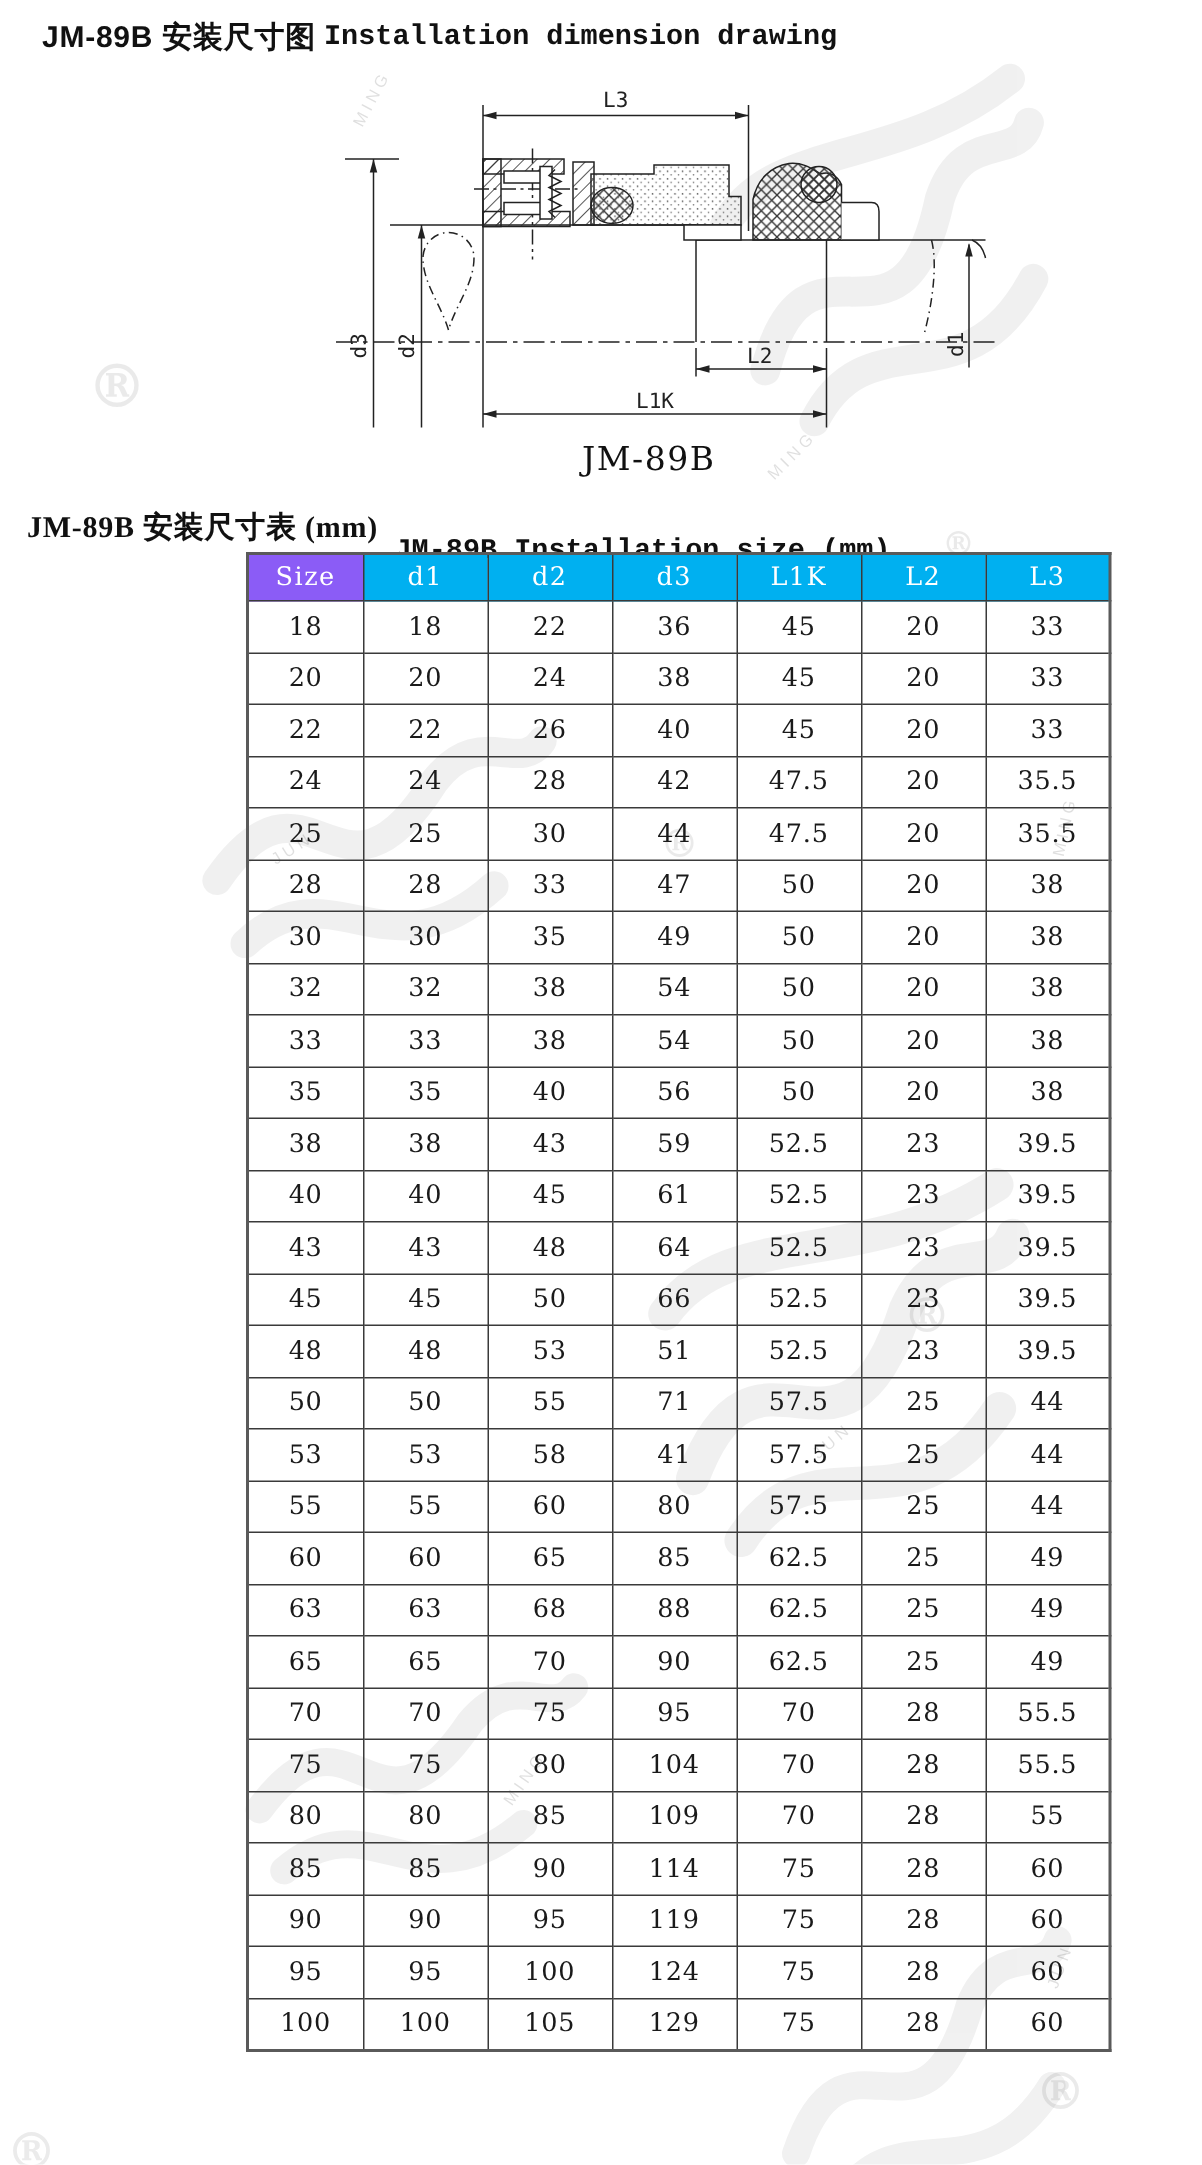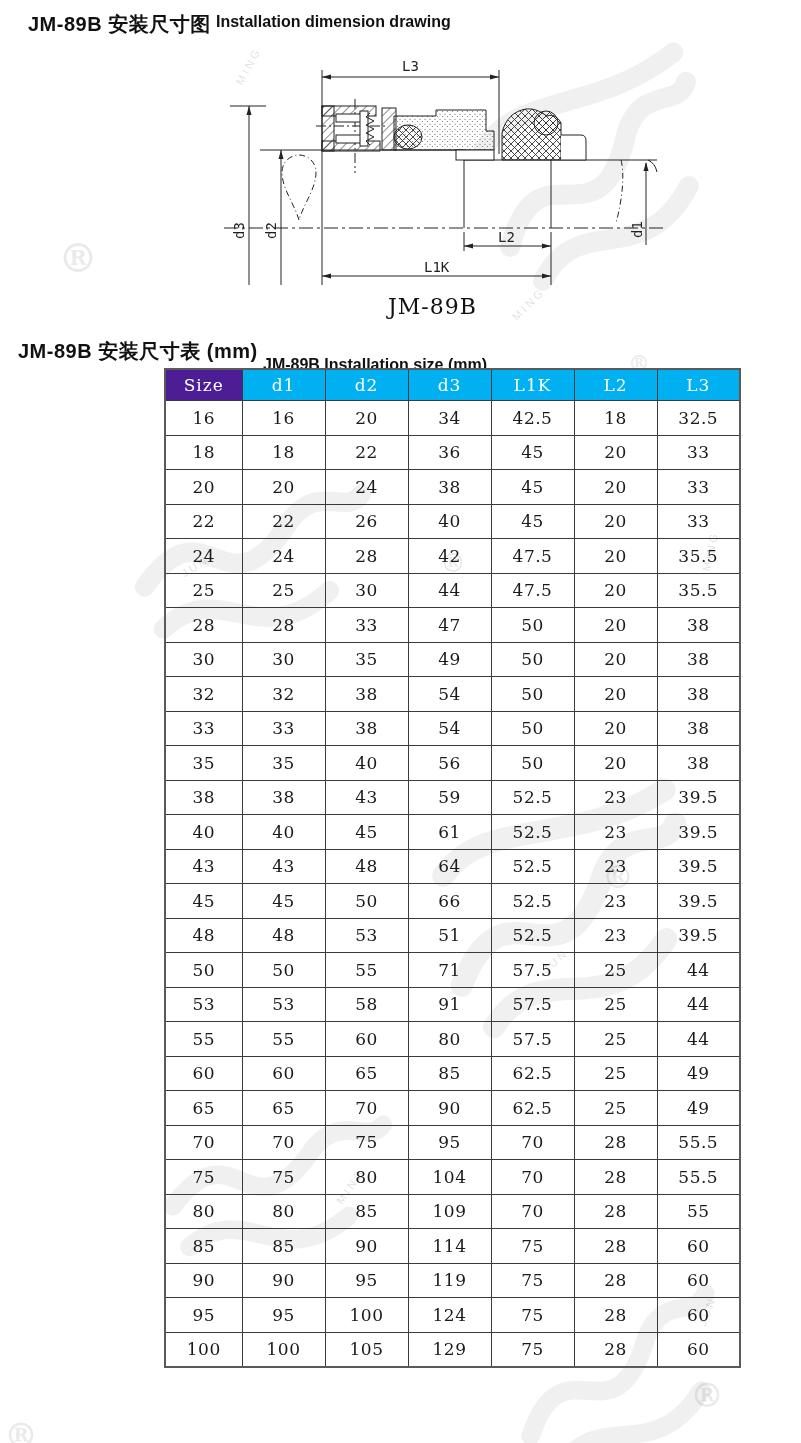--- a/index.html
+++ b/index.html
@@ -7,21 +7,21 @@
     position:relative;
     width:801px;height:1443px;
     background:#ffffff;
     overflow:hidden;
     font-family:"Liberation Sans",sans-serif;
     color:#111;
   }
   .abs{position:absolute;}
   
   .h-zh{font-weight:bold;font-size:20px;letter-spacing:0.5px;white-space:nowrap;}
-  .h-en{font-weight:bold;font-size:16px;white-space:nowrap;}
+  .h-en{font-weight:bold;font-size:19px;white-space:nowrap;font-family:Liberation Mono, monospace;}
   
   #drawing-wrap{left:224px;top:53px;width:474px;height:252px;}
   #drawing-caption{left:330px;top:294px;width:205px;text-align:center;
     font-family:"DejaVu Serif",serif;font-size:22px;letter-spacing:1px;}
   svg text{font-family:"DejaVu Sans Mono",monospace;font-size:14px;fill:#222;}
   
   #size-table{
     position:absolute;left:164px;top:368px;width:577px;
     border-collapse:collapse;table-layout:fixed;
     font-family:"DejaVu Serif",serif;
@@ -184,54 +184,45 @@
   <text x="274" y="189">L2</text>
   <text x="200" y="219">L1K</text>
   <text x="-186" y="20" transform="rotate(-90)">d3</text>
   <text x="-186" y="52" transform="rotate(-90)">d2</text>
   <text x="-185" y="418" transform="rotate(-90)">d1</text>
 </svg>
 </div>
 
 <div id="drawing-caption" class="abs">JM-89B</div>
 
-<div class="abs h-zh" style="left:18px;top:338px;">JM-89B 安装尺寸表 (mm)</div>
+<div class="abs h-zh" style="left:18px;top:338px;font-family:Liberation Serif, serif;">JM-89B 安装尺寸表 (mm)</div>
 <div class="abs h-en" style="left:263px;top:356px;">JM-89B Installation size (mm)</div>
 
 <table id="size-table">
   <colgroup>
     <col style="width:77px">
     <col>
       <col>
       <col>
       <col>
       <col>
       <col>
   </colgroup>
   <thead>
     <tr>
-        <th style="background: #4c1d95; margin-top: 46px;">Size</th>
+        <th style="background: #8b5cf6; margin-top: 46px;">Size</th>
         <th style="background: rgb(0, 176, 240);">d1</th>
         <th style="background: rgb(0, 176, 240);">d2</th>
         <th style="background: rgb(0, 176, 240);">d3</th>
         <th style="background: rgb(0, 176, 240);">L1K</th>
         <th style="background: rgb(0, 176, 240);">L2</th>
         <th style="background: rgb(0, 176, 240);">L3</th>
       </tr>
   </thead>
   <tbody>
-      <tr>
-        <td>16</td>
-        <td>16</td>
-        <td>20</td>
-        <td>34</td>
-        <td>42.5</td>
-        <td>18</td>
-        <td>32.5</td>
-      </tr>
       <tr>
         <td>18</td>
         <td>18</td>
         <td>22</td>
         <td>36</td>
         <td>45</td>
         <td>20</td>
         <td>33</td>
       </tr>
       <tr>
@@ -366,39 +357,48 @@
         <td>55</td>
         <td>71</td>
         <td>57.5</td>
         <td>25</td>
         <td>44</td>
       </tr>
       <tr>
         <td>53</td>
         <td>53</td>
         <td>58</td>
-        <td>91</td>
+        <td>41</td>
         <td>57.5</td>
         <td>25</td>
         <td>44</td>
       </tr>
       <tr>
         <td>55</td>
         <td>55</td>
         <td>60</td>
         <td>80</td>
         <td>57.5</td>
         <td>25</td>
         <td>44</td>
       </tr>
       <tr>
         <td>60</td>
         <td>60</td>
         <td>65</td>
         <td>85</td>
+        <td>62.5</td>
+        <td>25</td>
+        <td>49</td>
+      </tr>
+      <tr>
+        <td>63</td>
+        <td>63</td>
+        <td>68</td>
+        <td>88</td>
         <td>62.5</td>
         <td>25</td>
         <td>49</td>
       </tr>
       <tr>
         <td>65</td>
         <td>65</td>
         <td>70</td>
         <td>90</td>
         <td>62.5</td>

